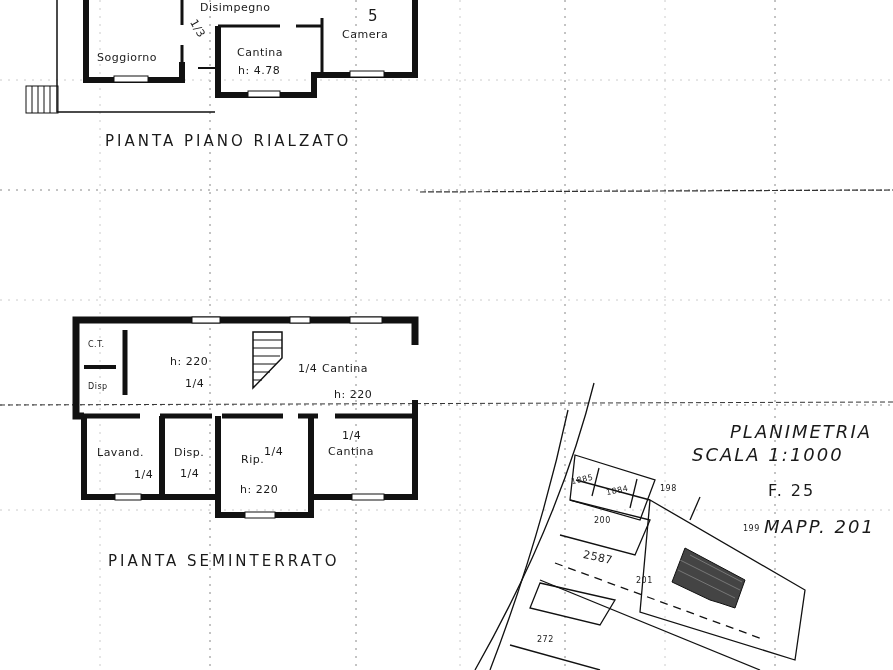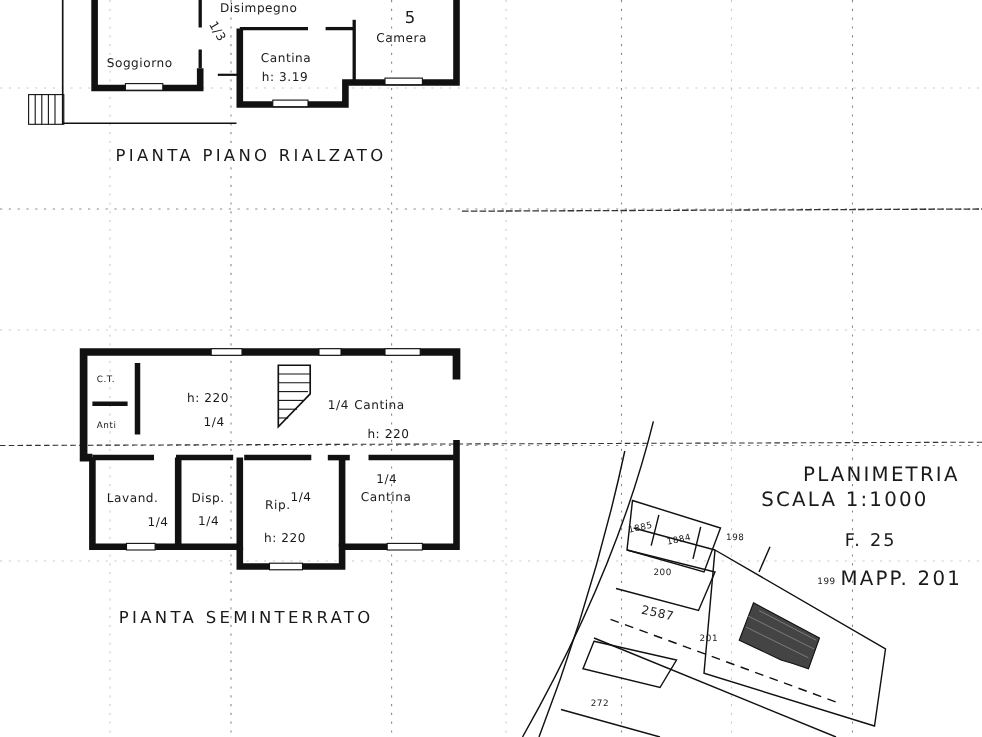--- a/index.html
+++ b/index.html
@@ -3,21 +3,21 @@
 <meta charset="utf-8">
 <style>
   html,body{margin:0;padding:0;background:#fff;}
   body{width:893px;height:670px;overflow:hidden;position:relative;font-family:"DejaVu Sans",sans-serif;color:#111;}
   .canvas{position:absolute;left:0;top:0;width:893px;height:670px;}
   .lbl{position:absolute;font-family:"DejaVu Sans",sans-serif;color:#1a1a1a;white-space:nowrap;letter-spacing:0.5px;}
   .title{font-size:15px;letter-spacing:3px;font-weight:normal;}
   .room{font-size:11px;}
   .small{font-size:8px;}
   .big{font-size:16px;letter-spacing:2px;}
-  .med{font-size:18px;letter-spacing:2px;}
+  .med{font-size:18px;letter-spacing:2px;font-style:italic;}
 </style>
 </head>
 <body>
 
 <svg class="canvas" viewBox="0 0 893 670" xmlns="http://www.w3.org/2000/svg">
 
   <g stroke="#888" stroke-width="1" stroke-dasharray="2,6">
     <line x1="0" y1="190" x2="893" y2="190"></line>
     <line x1="0" y1="405" x2="893" y2="405"></line>
     <line x1="210" y1="0" x2="210" y2="670"></line>
@@ -104,27 +104,27 @@
       <line x1="678" y1="570" x2="735" y2="598"></line>
       <line x1="690" y1="555" x2="742" y2="582"></line>
     </g>
   </g>
 </svg>
 
 <div class="lbl room" style="left:200px;top:1px;">Disimpegno</div>
 <div class="lbl room" style="left:97px;top:23px;margin-top:28px;">Soggiorno</div>
 <div class="lbl room" style="left:188px;top:22px;transform:rotate(60deg);">1/3</div>
 <div class="lbl room" style="left:237px;top:46px;">Cantina</div>
-<div class="lbl room" style="left:238px;top:64px;">h: 3.19</div>
+<div class="lbl room" style="left:238px;top:64px;">h: 4.78</div>
 <div class="lbl room" style="left:342px;top:28px;">Camera</div>
 <div class="lbl" style="left:368px;top:7px;font-size:15px;">5</div>
 <div class="lbl title" style="left:105px;top:132px;">PIANTA PIANO RIALZATO</div>
 
 <div class="lbl small" style="left:88px;top:340px;">C.T.</div>
-<div class="lbl small" style="left:88px;top:382px;">Anti</div>
+<div class="lbl small" style="left:88px;top:382px;">Disp</div>
 <div class="lbl room" style="left:170px;top:355px;">h: 220</div>
 <div class="lbl room" style="left:185px;top:377px;">1/4</div>
 <div class="lbl room" style="left:298px;top:362px;">1/4</div>
 <div class="lbl room" style="left:322px;top:362px;">Cantina</div>
 <div class="lbl room" style="left:334px;top:388px;">h: 220</div>
 <div class="lbl room" style="left:97px;top:446px;">Lavand.</div>
 <div class="lbl room" style="left:134px;top:468px;">1/4</div>
 <div class="lbl room" style="left:174px;top:446px;">Disp.</div>
 <div class="lbl room" style="left:180px;top:467px;">1/4</div>
 <div class="lbl room" style="left:241px;top:453px;">Rip.</div>

